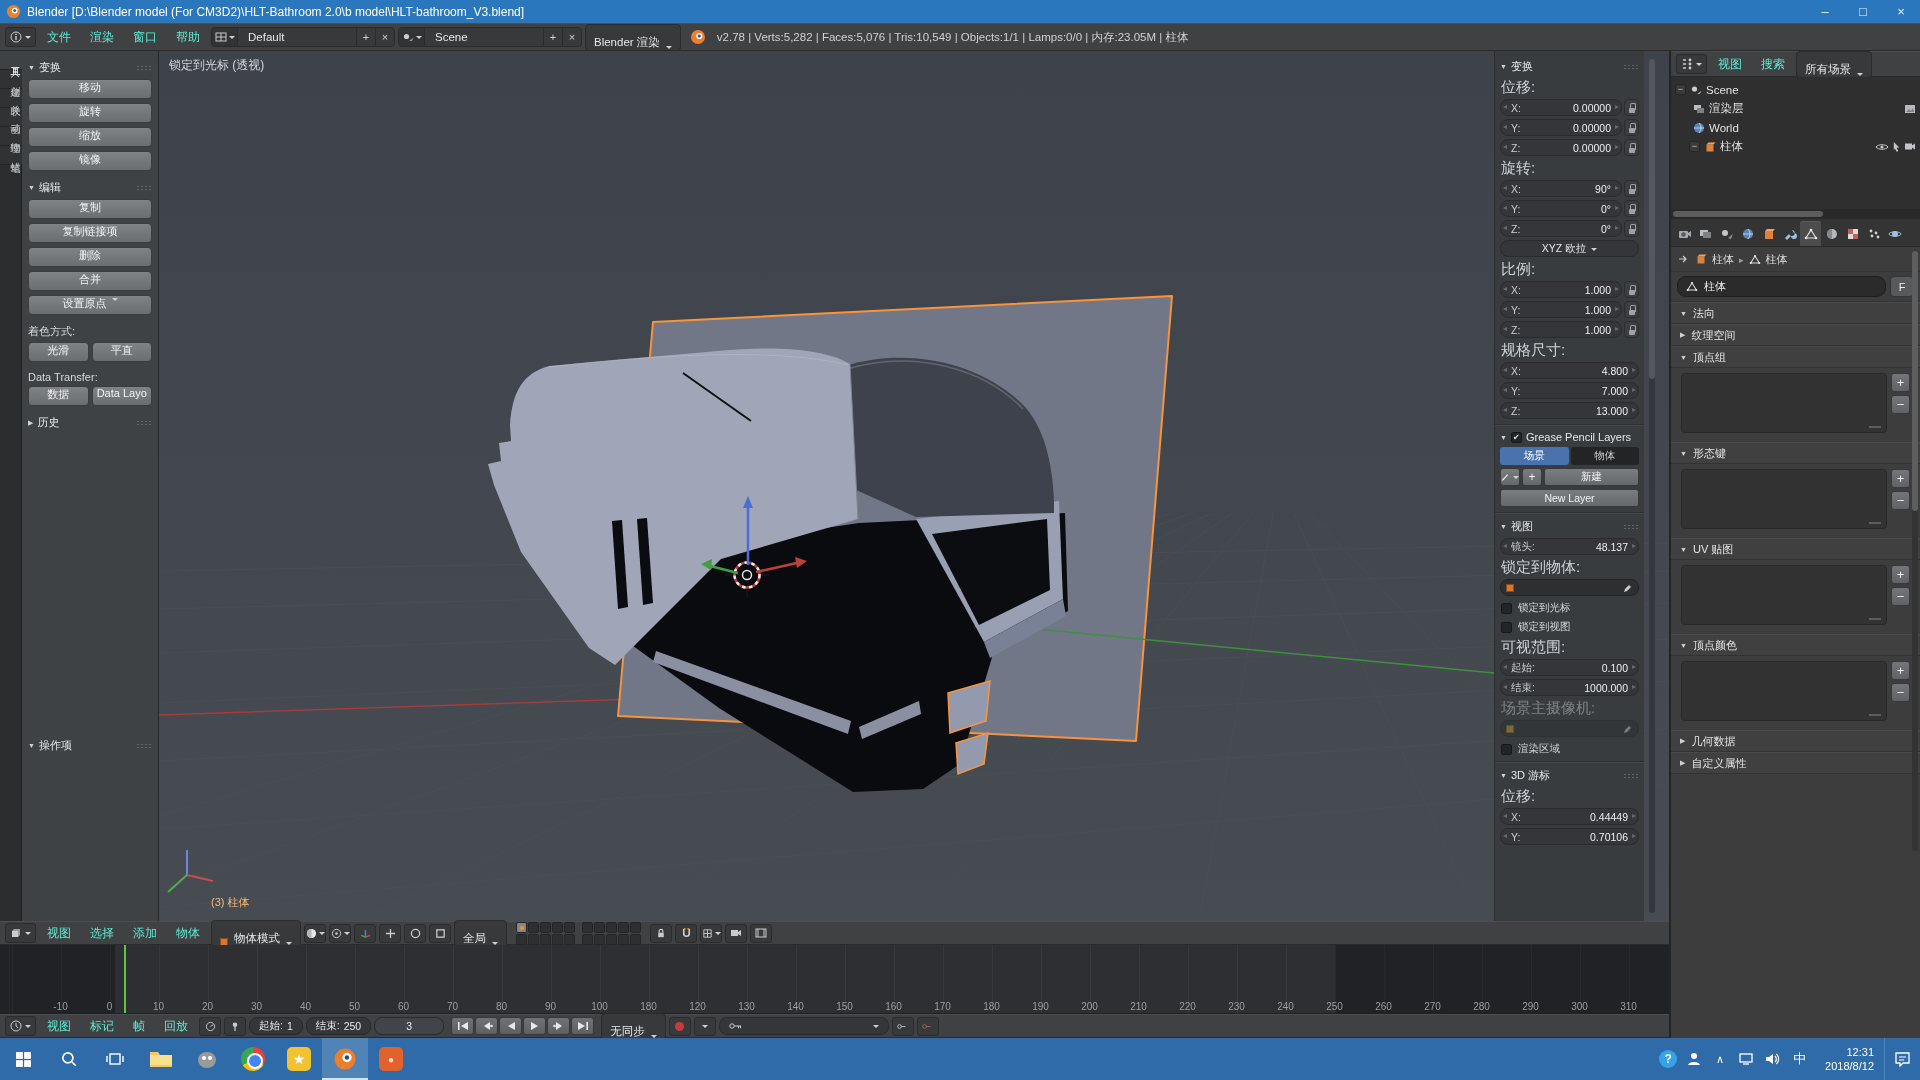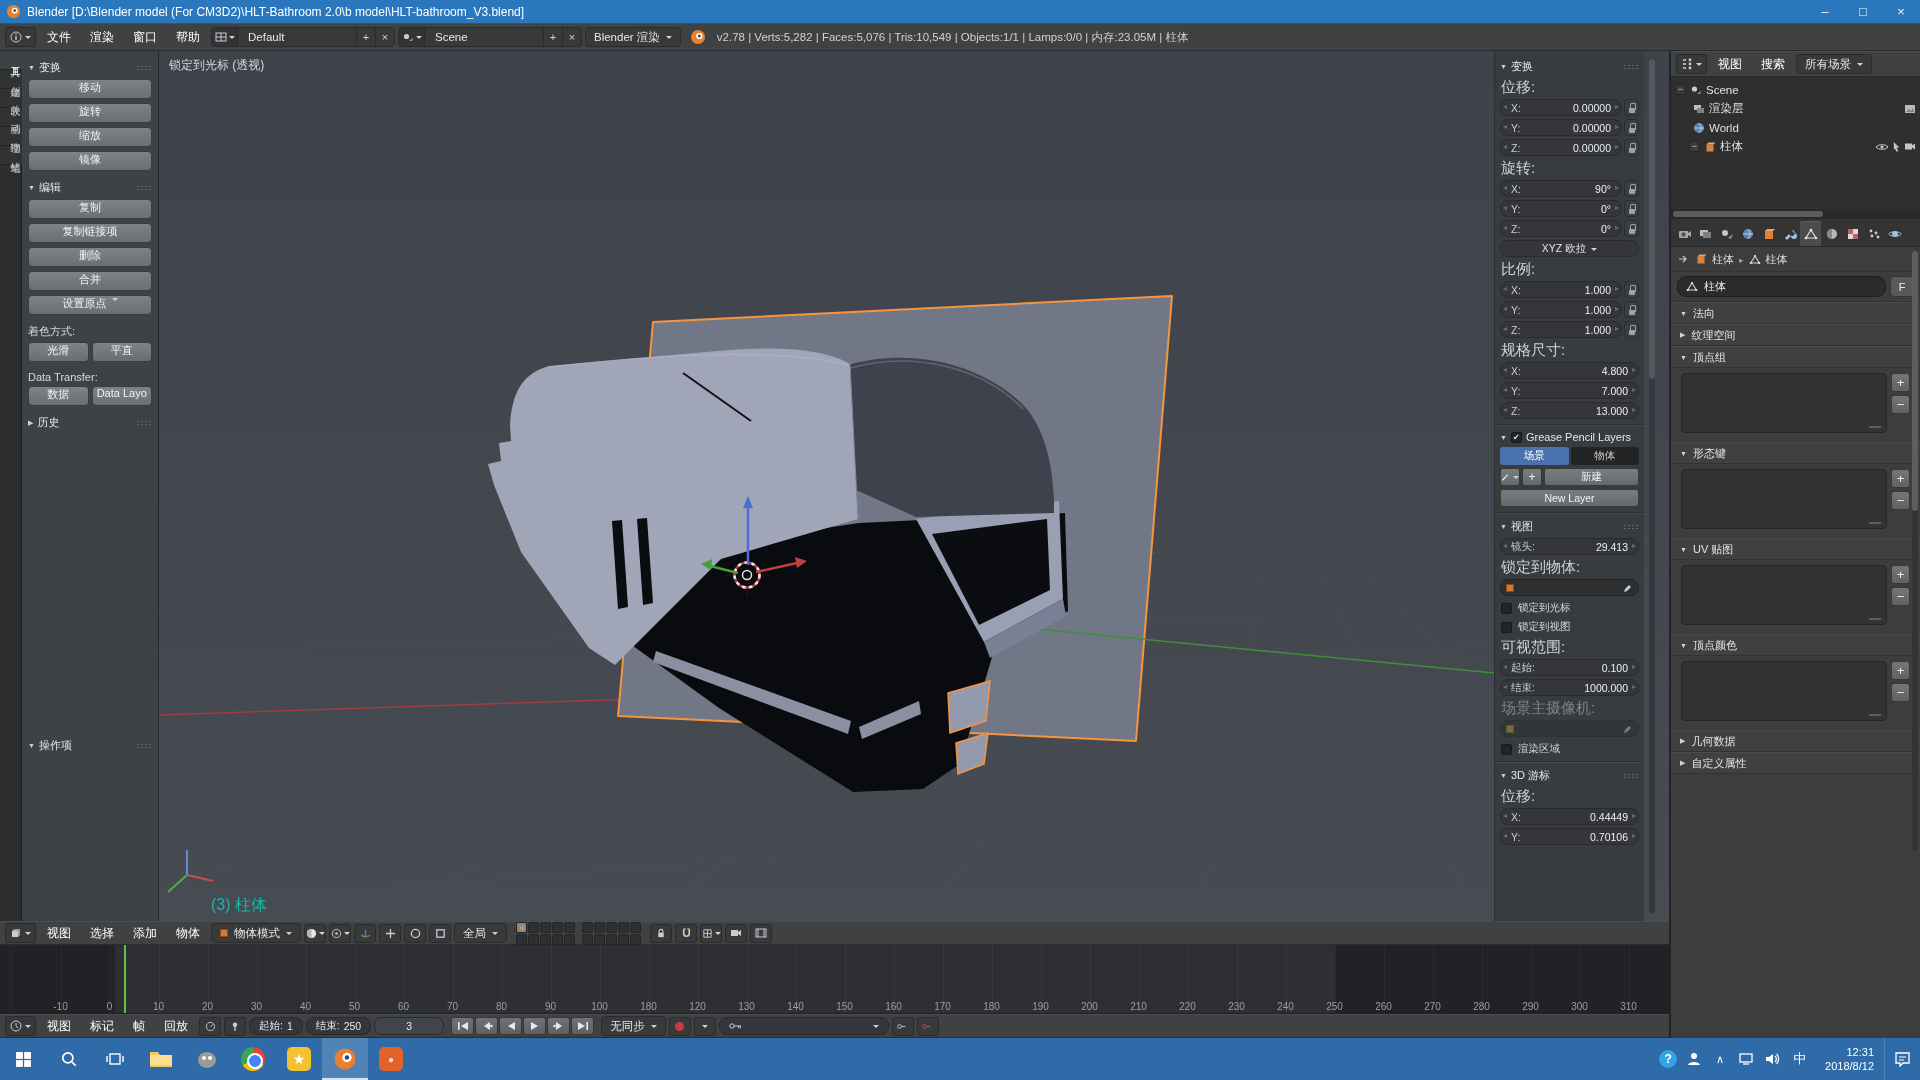--- a/index.html
+++ b/index.html
@@ -10,28 +10,28 @@
 
 .titlebar{position:absolute;left:0;top:0;width:1920px;height:23px;background:#2a77bd;display:flex;align-items:center;padding:0 0 0 6px;gap:6px}
 .title-text{font-size:12px;color:#fff;white-space:nowrap;overflow:hidden}
 .win-controls{margin-left:auto;display:flex;height:23px}
 .win-btn{width:38px;height:23px;display:flex;align-items:center;justify-content:center;color:#eaf2fa;font-size:13px}
 .win-btn.close{background:#d23f3f00}
 
 
 .hdrbar{background:#3f4143;border-top:1px solid #4b4d4f;border-bottom:1px solid #2a2b2c;display:flex;align-items:center;padding:0 5px;gap:3px;color:#d9dadc}
 .infobar{position:absolute;left:0;top:23px;width:1920px;height:28px}
-.menu-item{padding:2px 8px;font-size:12px;color:#ffffff}
+.menu-item{padding:2px 8px;font-size:12px;color:#5eead4}
 .edbtn{height:20px;min-width:30px;background:#37393b;border:1px solid #2a2b2d;border-radius:3px;display:flex;align-items:center;justify-content:center;gap:3px;padding:0 4px}
 .caret{width:0;height:0;border:3px solid transparent;border-top-color:#cfd1d3;transform:translateY(2px)}
 .selector{display:flex;align-items:center;height:20px;background:#37393b;border:1px solid #2a2b2d;border-radius:4px;overflow:hidden}
 .sel-icon{width:26px;height:100%;display:flex;align-items:center;justify-content:center;gap:2px;background:#313335;border-right:1px solid #2a2b2d}
 .sel-text{padding:0 10px;min-width:118px;font-size:11.5px;color:#e6e7e9}
 .sel-btn{width:19px;height:100%;display:flex;align-items:center;justify-content:center;border-left:1px solid #2a2b2d;color:#cfd1d3;font-size:11px}
-.dd{height:20px;background:#37393b;border:1px solid #2a2b2d;border-radius:4px;display:flex;align-items:center;gap:6px;padding:0 8px;font-size:11.5px;color:#e6e7e9}
+.dd{height:27px;background:#37393b;border:1px solid #2a2b2d;border-radius:4px;display:flex;align-items:flex-end;gap:6px;padding:0 8px;font-size:11.5px;color:#e6e7e9}
 .stats{margin-left:8px;font-size:11.5px;color:#cfd1d3;white-space:nowrap}
 .ic{display:block}
 
 
 .ts-tabs{position:absolute;left:0;top:51px;width:22px;height:870px;background:#2b2d2f;border-right:1px solid #202122}
 .ts-tab{writing-mode:vertical-rl;width:22px;font-size:10px;color:#c3c5c7;padding:8px 0;text-align:center;background:#303234;border-bottom:1px solid #232425;letter-spacing:1px}
 .ts-tab.active{background:#3f4244;color:#fff}
 .toolshelf{position:absolute;left:22px;top:51px;width:137px;height:870px;background:#3f4244;border-right:1px solid #27282a;padding:4px 6px;display:flex;flex-direction:column}
 .ph{display:flex;align-items:center;gap:4px;font-size:11px;color:#e6e7e9;margin:5px 0 4px}
 .ph::before{content:"▼";font-size:7px;color:#cfd1d3}
@@ -40,21 +40,21 @@
 .tsb{height:20px;background:linear-gradient(#808386,#6b6e71);border:1px solid #3b3c3e;border-radius:4px;color:#f1f2f4;font-size:11px;display:flex;justify-content:center;gap:5px;margin-bottom:4px}
 .half{display:flex;gap:3px}
 .half .tsb{flex:1}
 .ts-label{font-size:11px;color:#d6d8da;margin:5px 0 3px}
 .spacer{flex:1}
 
 
 .viewport{position:absolute;left:159px;top:51px;width:1510px;height:870px;background:#3f434a;overflow:hidden}
 .vp-svg{position:absolute;left:0;top:0;width:100%;height:100%}
 .vp-label-top{position:absolute;left:10px;top:6px;font-size:12px;color:#d4d7da}
-.vp-label-bot{position:absolute;left:52px;top:844px;font-size:16px;color:#14b8a6}
+.vp-label-bot{position:absolute;left:52px;top:844px;font-size:11px;color:#fdba74}
 .vp-scroll{position:absolute;left:1490px;top:8px;width:6px;height:854px;background:#34373c;border-radius:3px}
 .vp-scroll .thumb{position:absolute;left:0;top:0;width:6px;height:320px;background:#54575c;border-radius:3px}
 
 
 .npanel{position:absolute;left:1335px;top:0;width:150px;height:870px;background:#393c3f;border-left:1px solid #2b2d30;padding:3px 5px;font-size:10.5px;color:#d8dade;overflow:hidden}
 .np-label{font-size:15px;color:#cfd2d6;margin:3px 1px 2px}
 .np-label.dis{opacity:.45}
 .np-row{display:flex;gap:2px;margin-bottom:3px;align-items:center}
 .nf{flex:1;display:flex;align-items:center;justify-content:space-between;height:17px;background:#34363a;border:1px solid #292b2d;border-radius:8px;padding:0 10px;position:relative;min-width:0}
 .nf .fl{color:#c9ccd0;font-size:10.5px}
@@ -493,21 +493,21 @@
           </div>
         </div>
       <div class="np-sep"></div>
       <div class="ph">
           <span>视图</span>
           <span class="grip"></span>
         </div>
       <div class="np-row">
           <div class="nf">
             <span class="fl">镜头:</span>
-            <span class="fv">29.413</span>
+            <span class="fv">48.137</span>
           </div>
         </div>
       <div class="np-label">锁定到物体:</div>
       <div class="np-row">
         <div class="obj-field">
             <span class="cube-sm"></span>
             <span class="fill"></span>
             <svg class="ic" width="10" height="10" viewBox="0 0 10 10">
               <path d="M1 9l3-1 4-4-2-2-4 4z" fill="#c9ccd0"></path>
             </svg>

